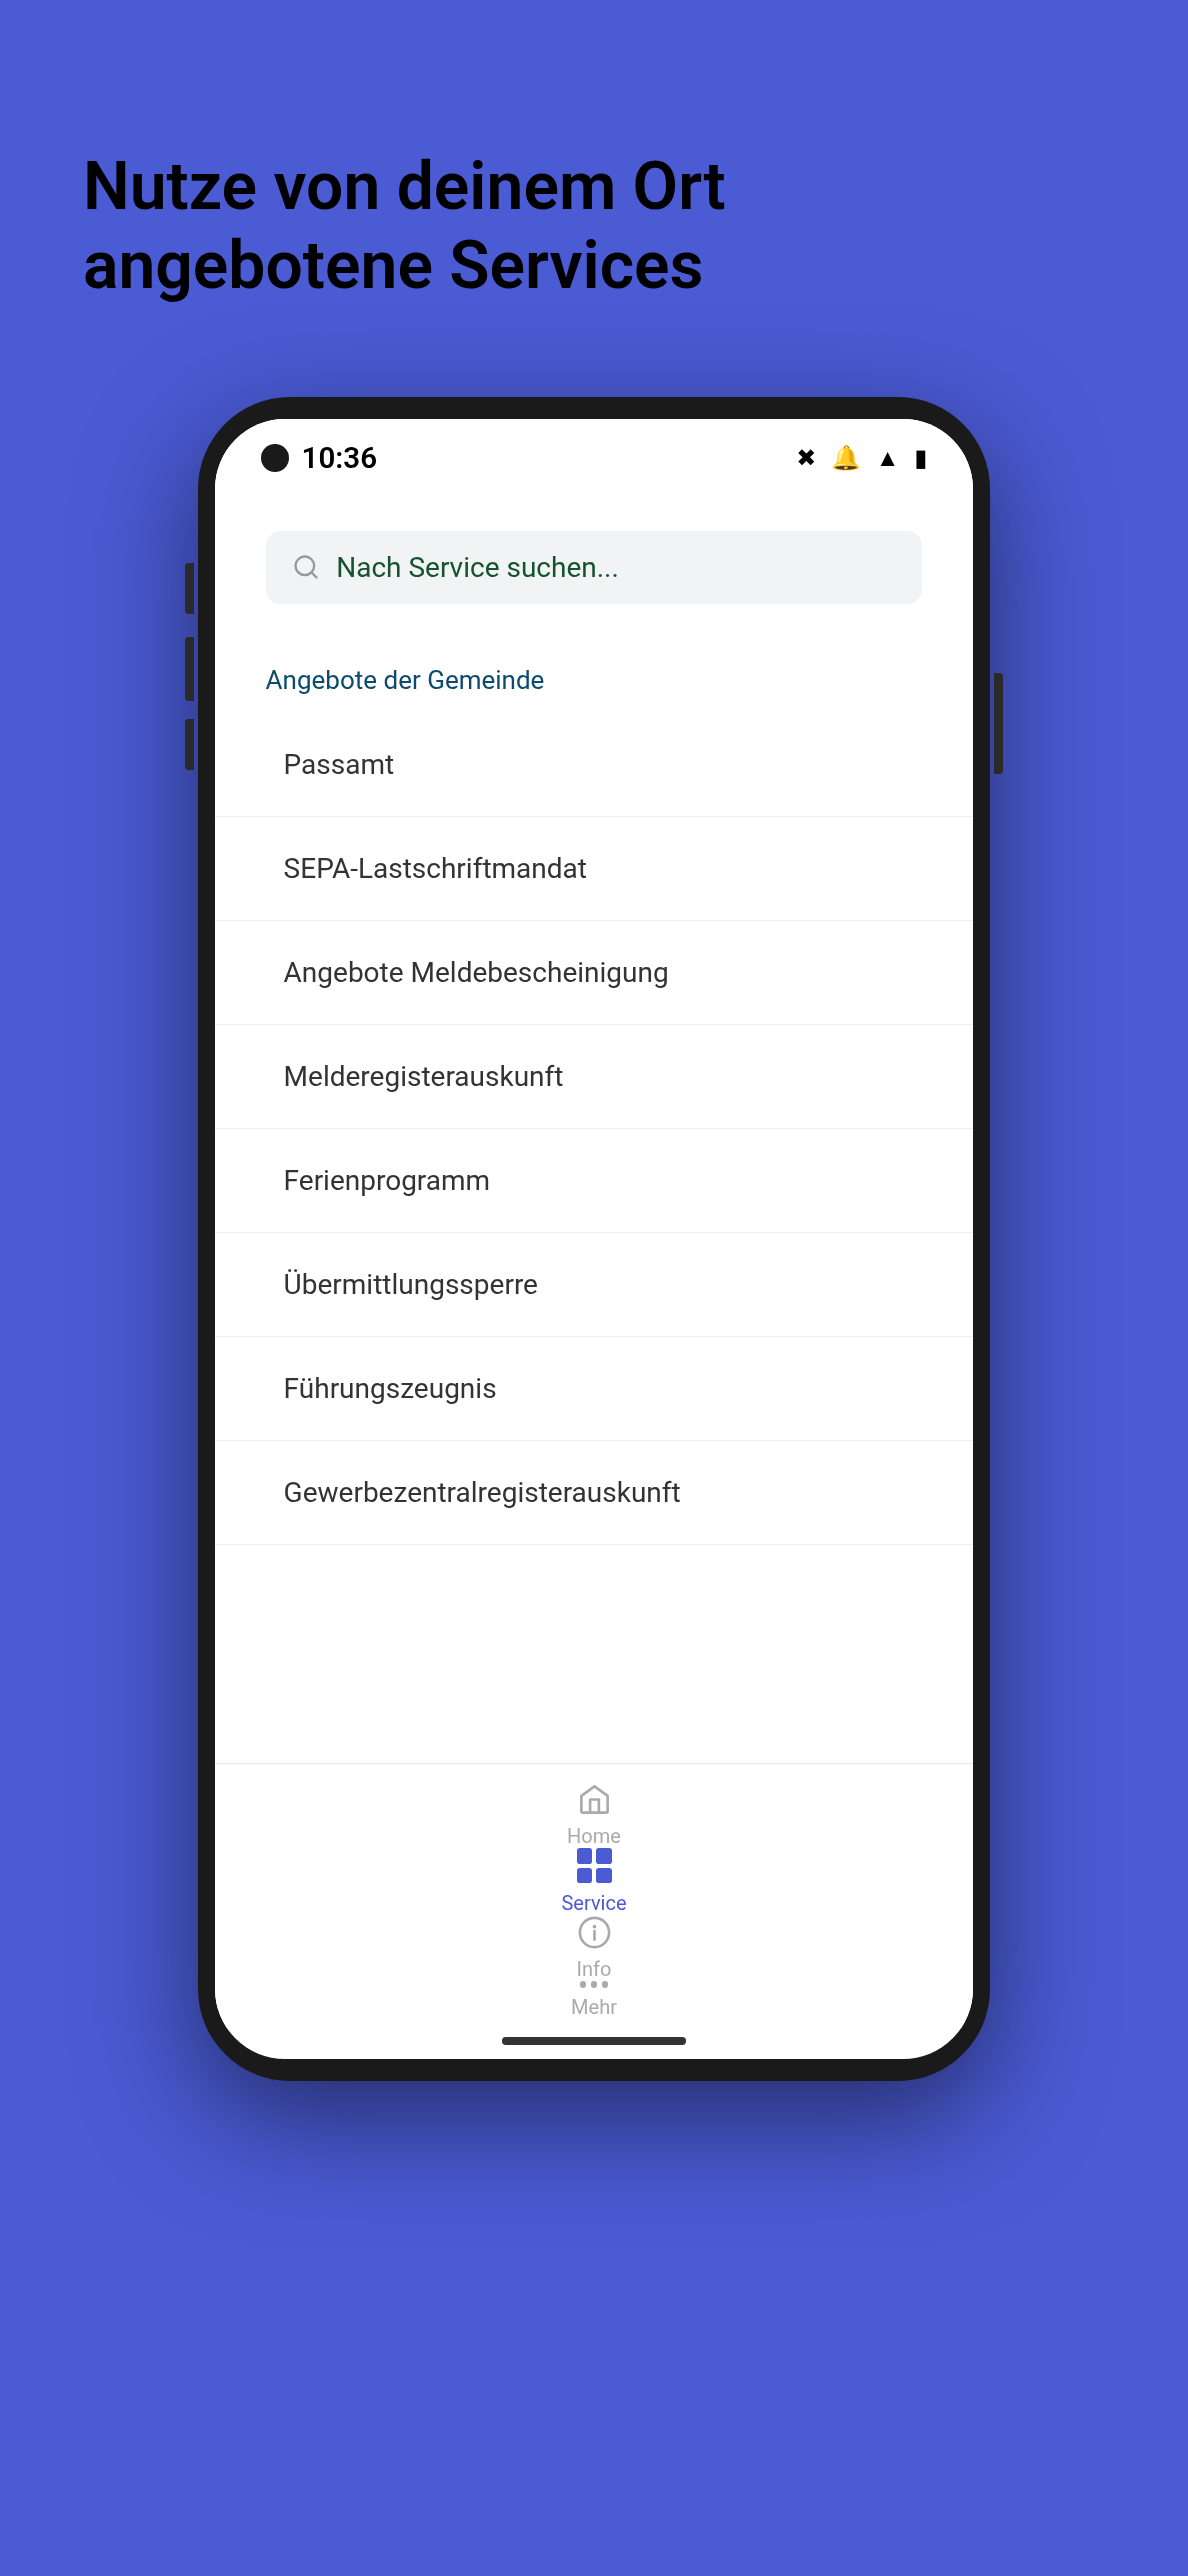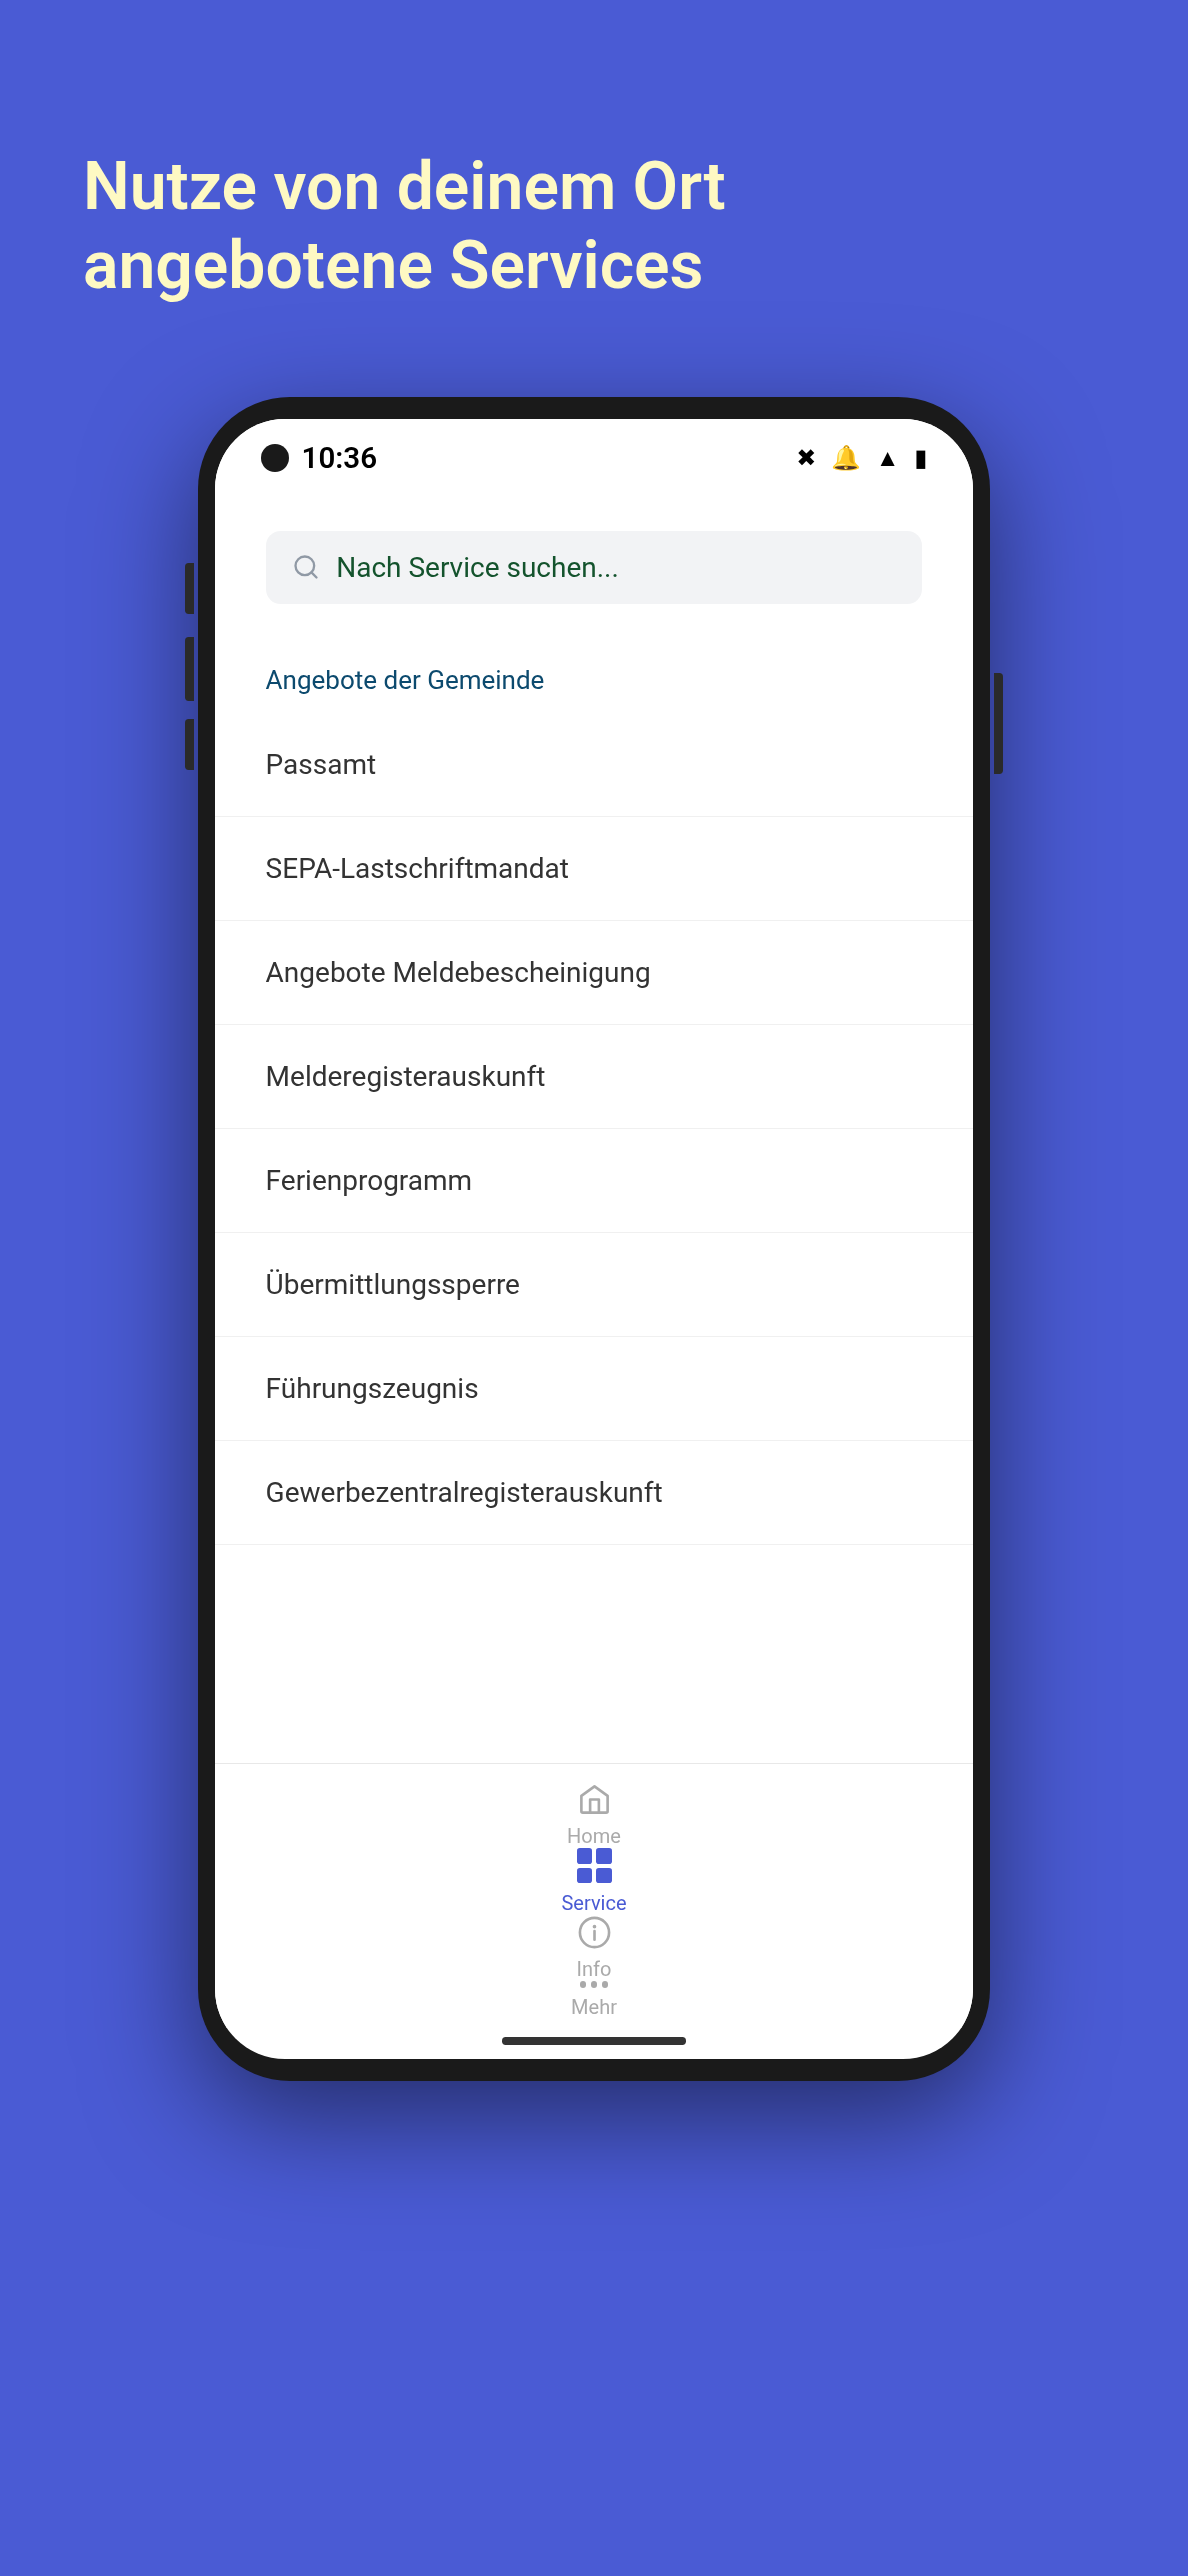--- a/index.html
+++ b/index.html
@@ -11,21 +11,21 @@
       font-family: -apple-system, BlinkMacSystemFont, 'Segoe UI', Roboto, sans-serif;
       display: flex;
       flex-direction: column;
       align-items: center;
       overflow-x: hidden;
     }
 
     .headline {
       width: 100%;
       padding: 147px 83px 55px 83px;
-      color: #fef9c3;
+      color: #000000;
       font-size: 66px;
       font-weight: 600;
       line-height: 1.2;
     }
 
     .phone-wrapper {
       display: flex;
       justify-content: center;
       align-items: flex-start;
       margin-top: 37px;
@@ -166,21 +166,21 @@
       font-weight: 400;
     }
 
     .services-list {
       flex: 1;
       overflow-y: auto;
       background: white;
     }
 
     .service-item {
-      padding: 35px 51px;
+      padding: 35px 69px;
       border-bottom: 0.9px solid #f0f0f0;
       font-size: 28px;
       color: #333;
       font-weight: 400;
       cursor: pointer;
     }
 
     .service-item:first-child {
       border-top: none;
     }

